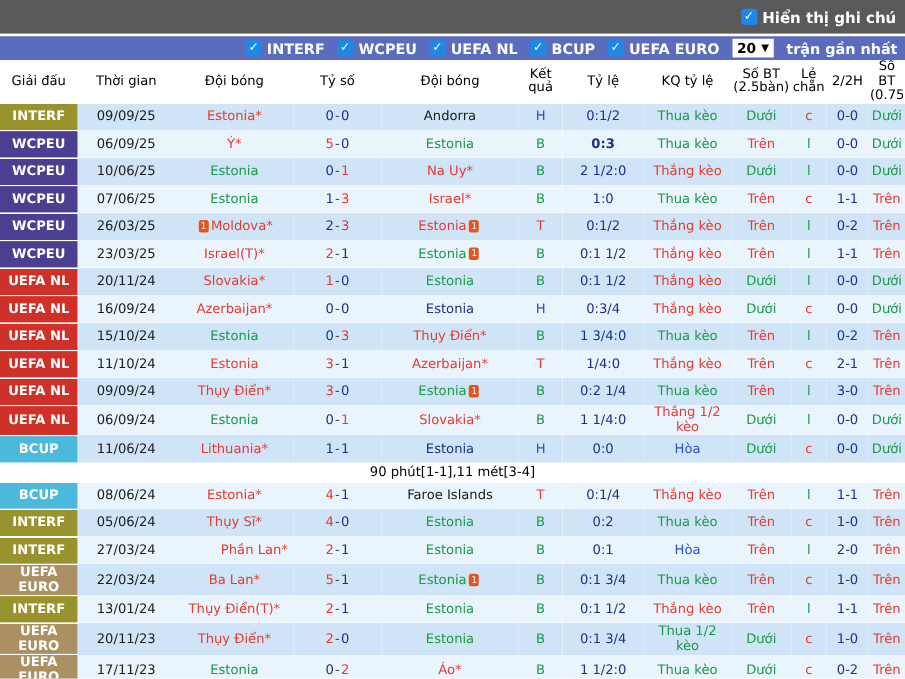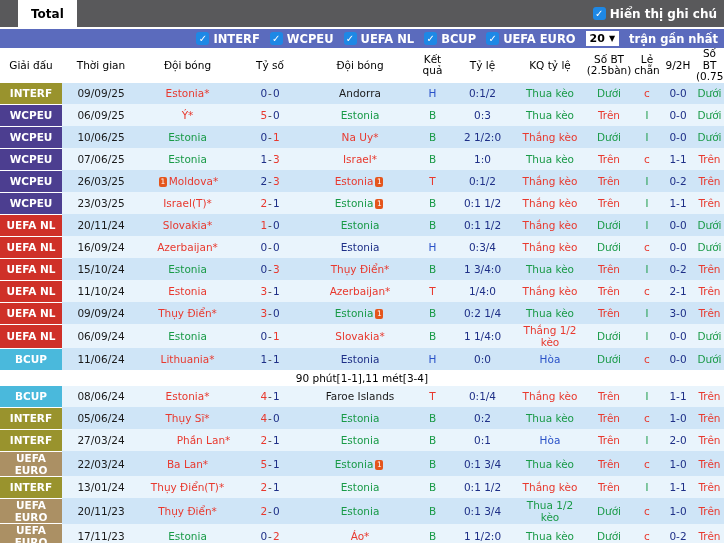--- a/index.html
+++ b/index.html
@@ -26,21 +26,20 @@
   td.league{color:#fff !important;font-weight:bold;border-bottom:1px solid rgba(255,255,255,.45);}
   td.note{background:#fff !important;color:#000;height:15px;font-size:10.5px;}
   .dash{color:#444;padding:0 1px;}
   .card{display:inline-block;width:8px;height:10px;background:#e4551c;color:#fff;font-size:7.5px;line-height:10px;border-radius:2px;margin:0 2px;text-align:center;vertical-align:1px;}
 </style>
 </head>
 <body>
 
 <div class="wrap">
   <div class="topbar">
-    <div class="tab">Total</div>
     <label class="note-toggle">
       <span class="cbx">✓</span>
       <span>Hiển thị ghi chú</span>
     </label>
   </div>
 
   <div class="filterbar">
     <span id="league-filters" style="display:flex;gap:10px;align-items:center;">
         <span class="flt">
           <span class="cbx">✓</span>
@@ -90,21 +89,21 @@
           <th>Giải đấu</th>
           <th>Thời gian</th>
           <th>Đội bóng</th>
           <th>Tỷ số</th>
           <th>Đội bóng</th>
           <th>Kết quả</th>
           <th>Tỷ lệ</th>
           <th>KQ tỷ lệ</th>
           <th>Số BT (2.5bàn)</th>
           <th>Lẻ chẵn</th>
-          <th>9/2H</th>
+          <th>2/2H</th>
           <th>Số BT (0.75bàn)</th>
         </tr>
     </thead>
     <tbody id="rows">
         <tr class="dark">
           <td class="league" style="background: rgb(153, 147, 45);">INTERF</td>
           <td>09/09/25</td>
           <td class="team"><span style="color: rgb(232, 57, 46);">Estonia*</span></td>
           <td class="score"><span style="color: rgb(30, 47, 135);">0</span><span class="dash">-</span><span style="color: rgb(30, 47, 135);">0</span></td>
           <td class="team"><span style="color: rgb(26, 26, 26);">Andorra</span></td>
@@ -116,21 +115,21 @@
           <td style="color: rgb(30, 47, 135);">0-0</td>
           <td style="color: rgb(25, 154, 71);">Dưới</td>
         </tr>
         <tr class="light">
           <td class="league" style="background: rgb(76, 62, 144);">WCPEU</td>
           <td>06/09/25</td>
           <td class="team"><span style="color: rgb(232, 57, 46);">Ý*</span></td>
           <td class="score"><span style="color: rgb(232, 57, 46);">5</span><span class="dash">-</span><span style="color: rgb(30, 47, 135);">0</span></td>
           <td class="team"><span style="color: rgb(25, 154, 71);">Estonia</span></td>
           <td style="color: rgb(25, 154, 71);">B</td>
-          <td style="color: rgb(30, 47, 135);">0:3</td>
+          <td style="color: rgb(30, 47, 135); font-weight: bold;">0:3</td>
           <td style="color: rgb(25, 154, 71);">Thua kèo</td>
           <td style="color: rgb(232, 57, 46);">Trên</td>
           <td style="color: rgb(25, 154, 71);">l</td>
           <td style="color: rgb(30, 47, 135);">0-0</td>
           <td style="color: rgb(25, 154, 71);">Dưới</td>
         </tr>
         <tr class="dark">
           <td class="league" style="background: rgb(76, 62, 144);">WCPEU</td>
           <td>10/06/25</td>
           <td class="team"><span style="color: rgb(25, 154, 71);">Estonia</span></td>

